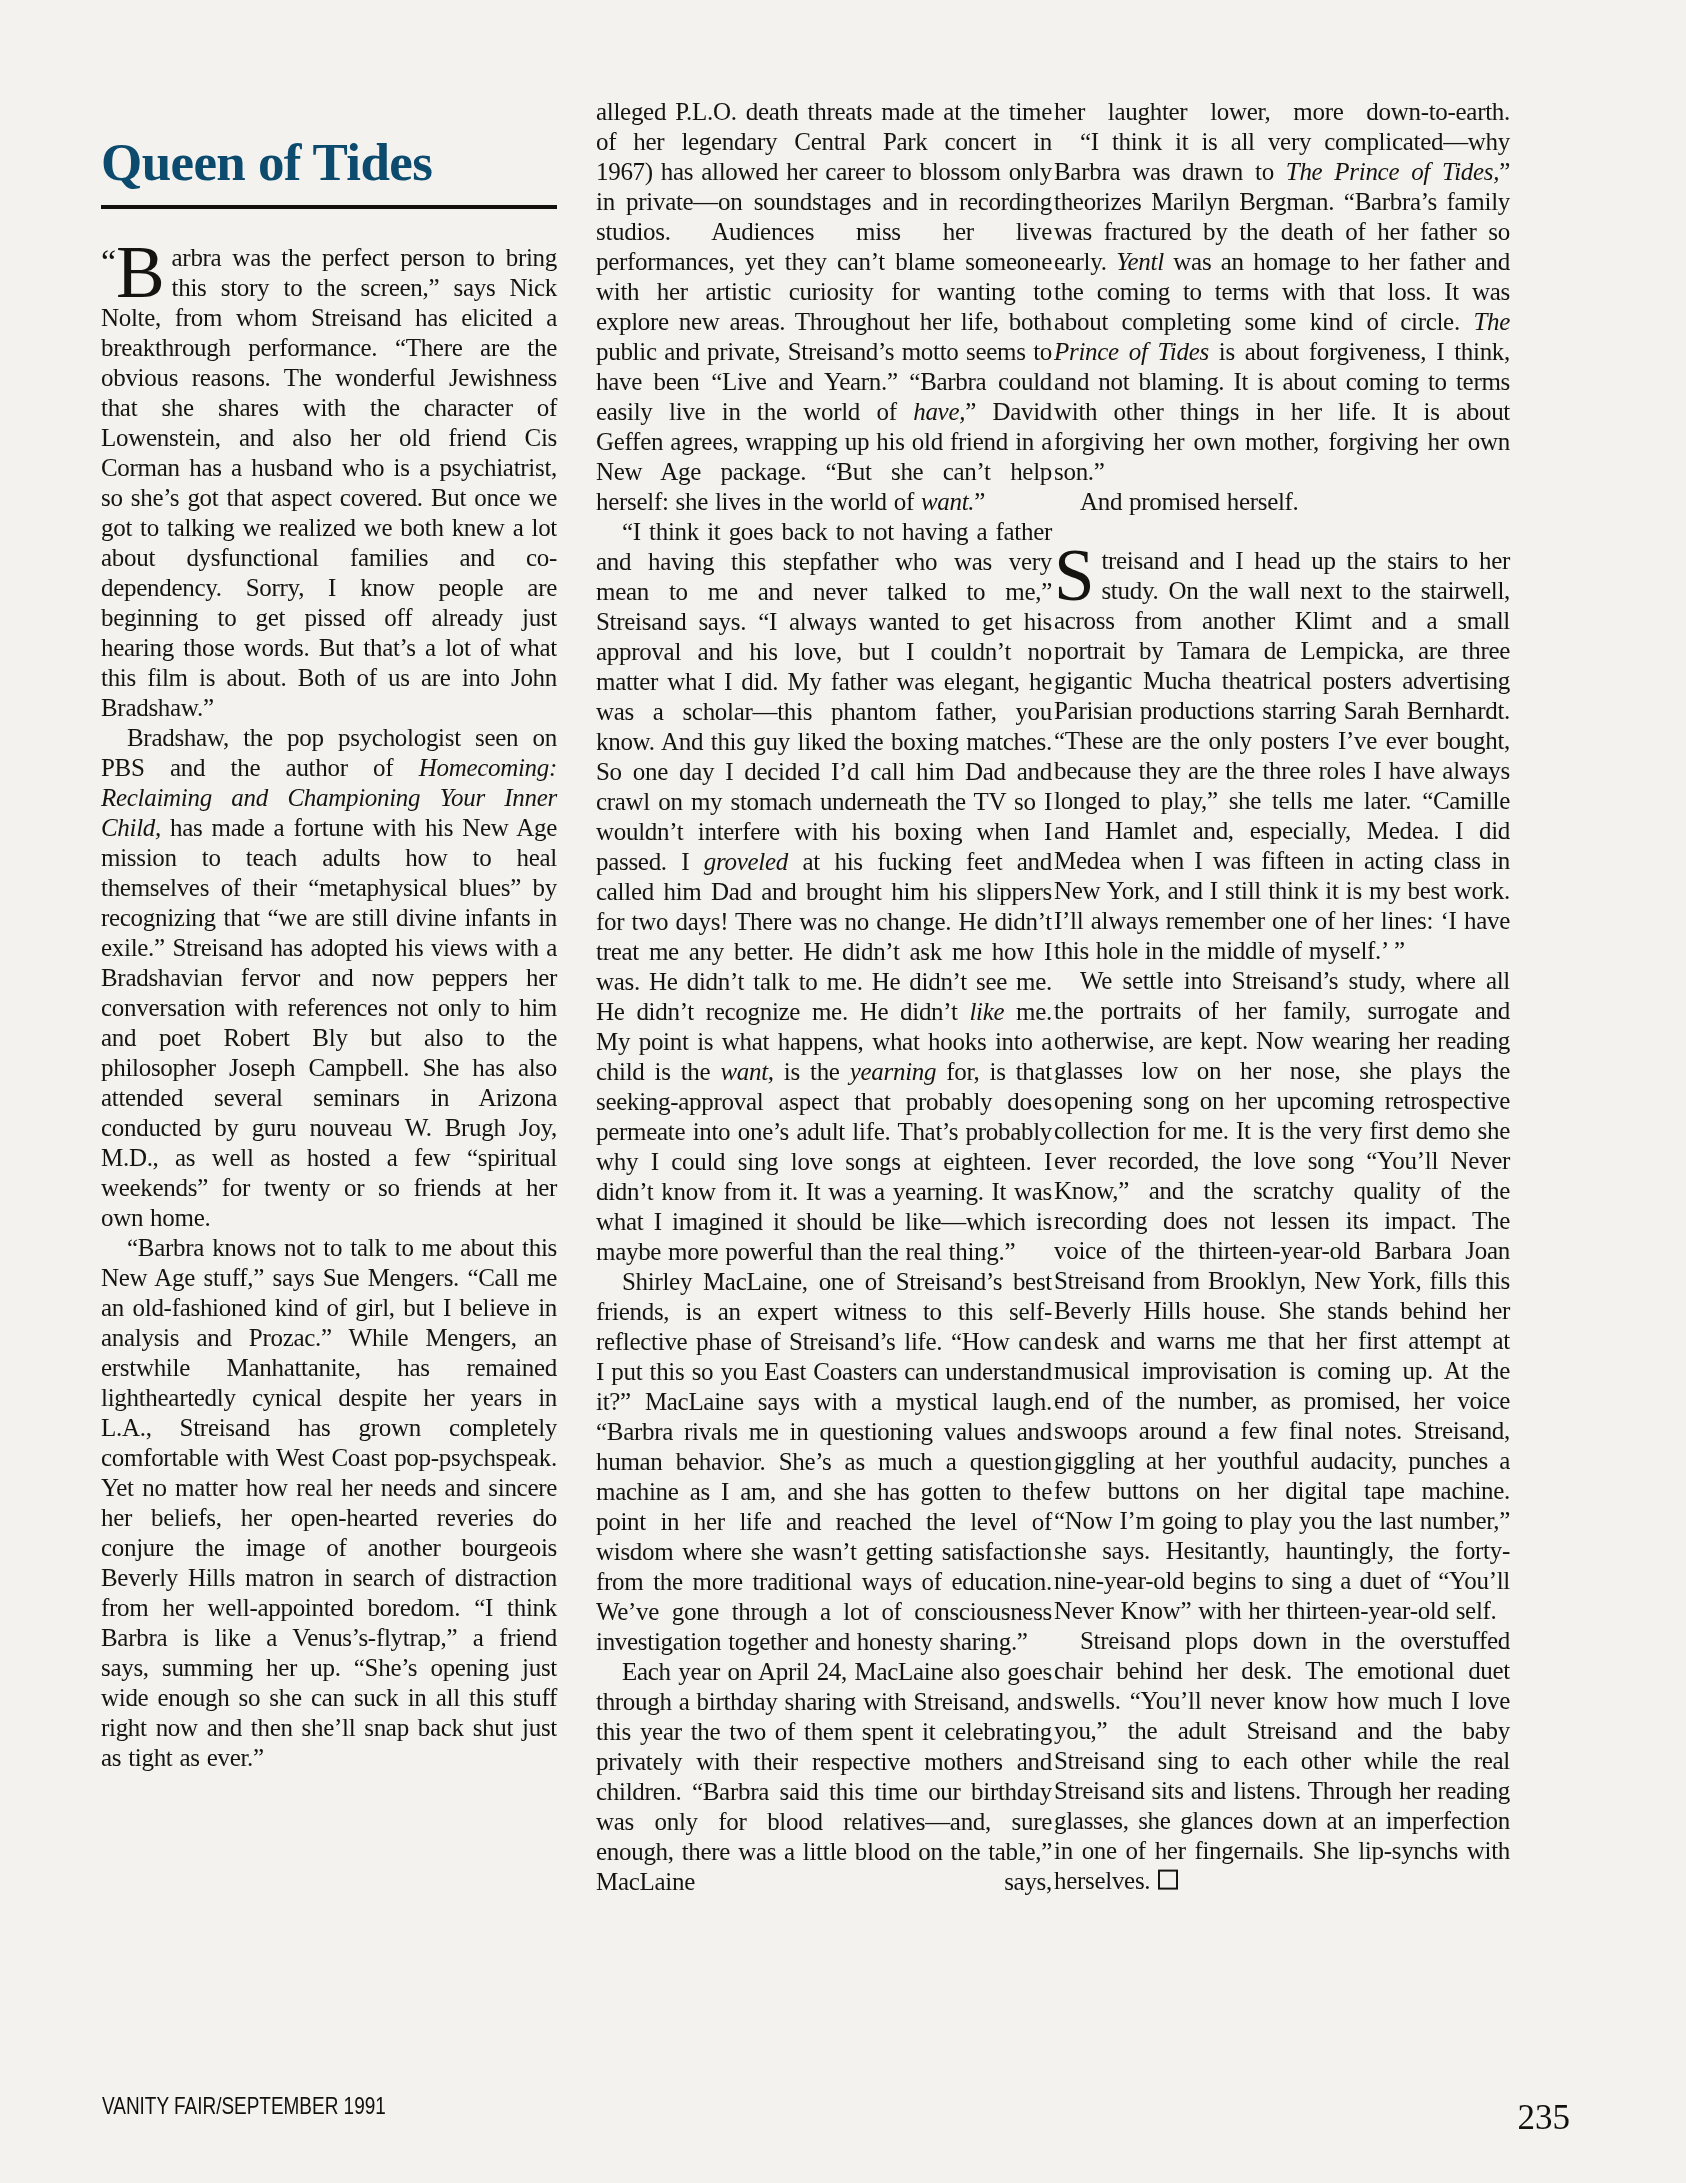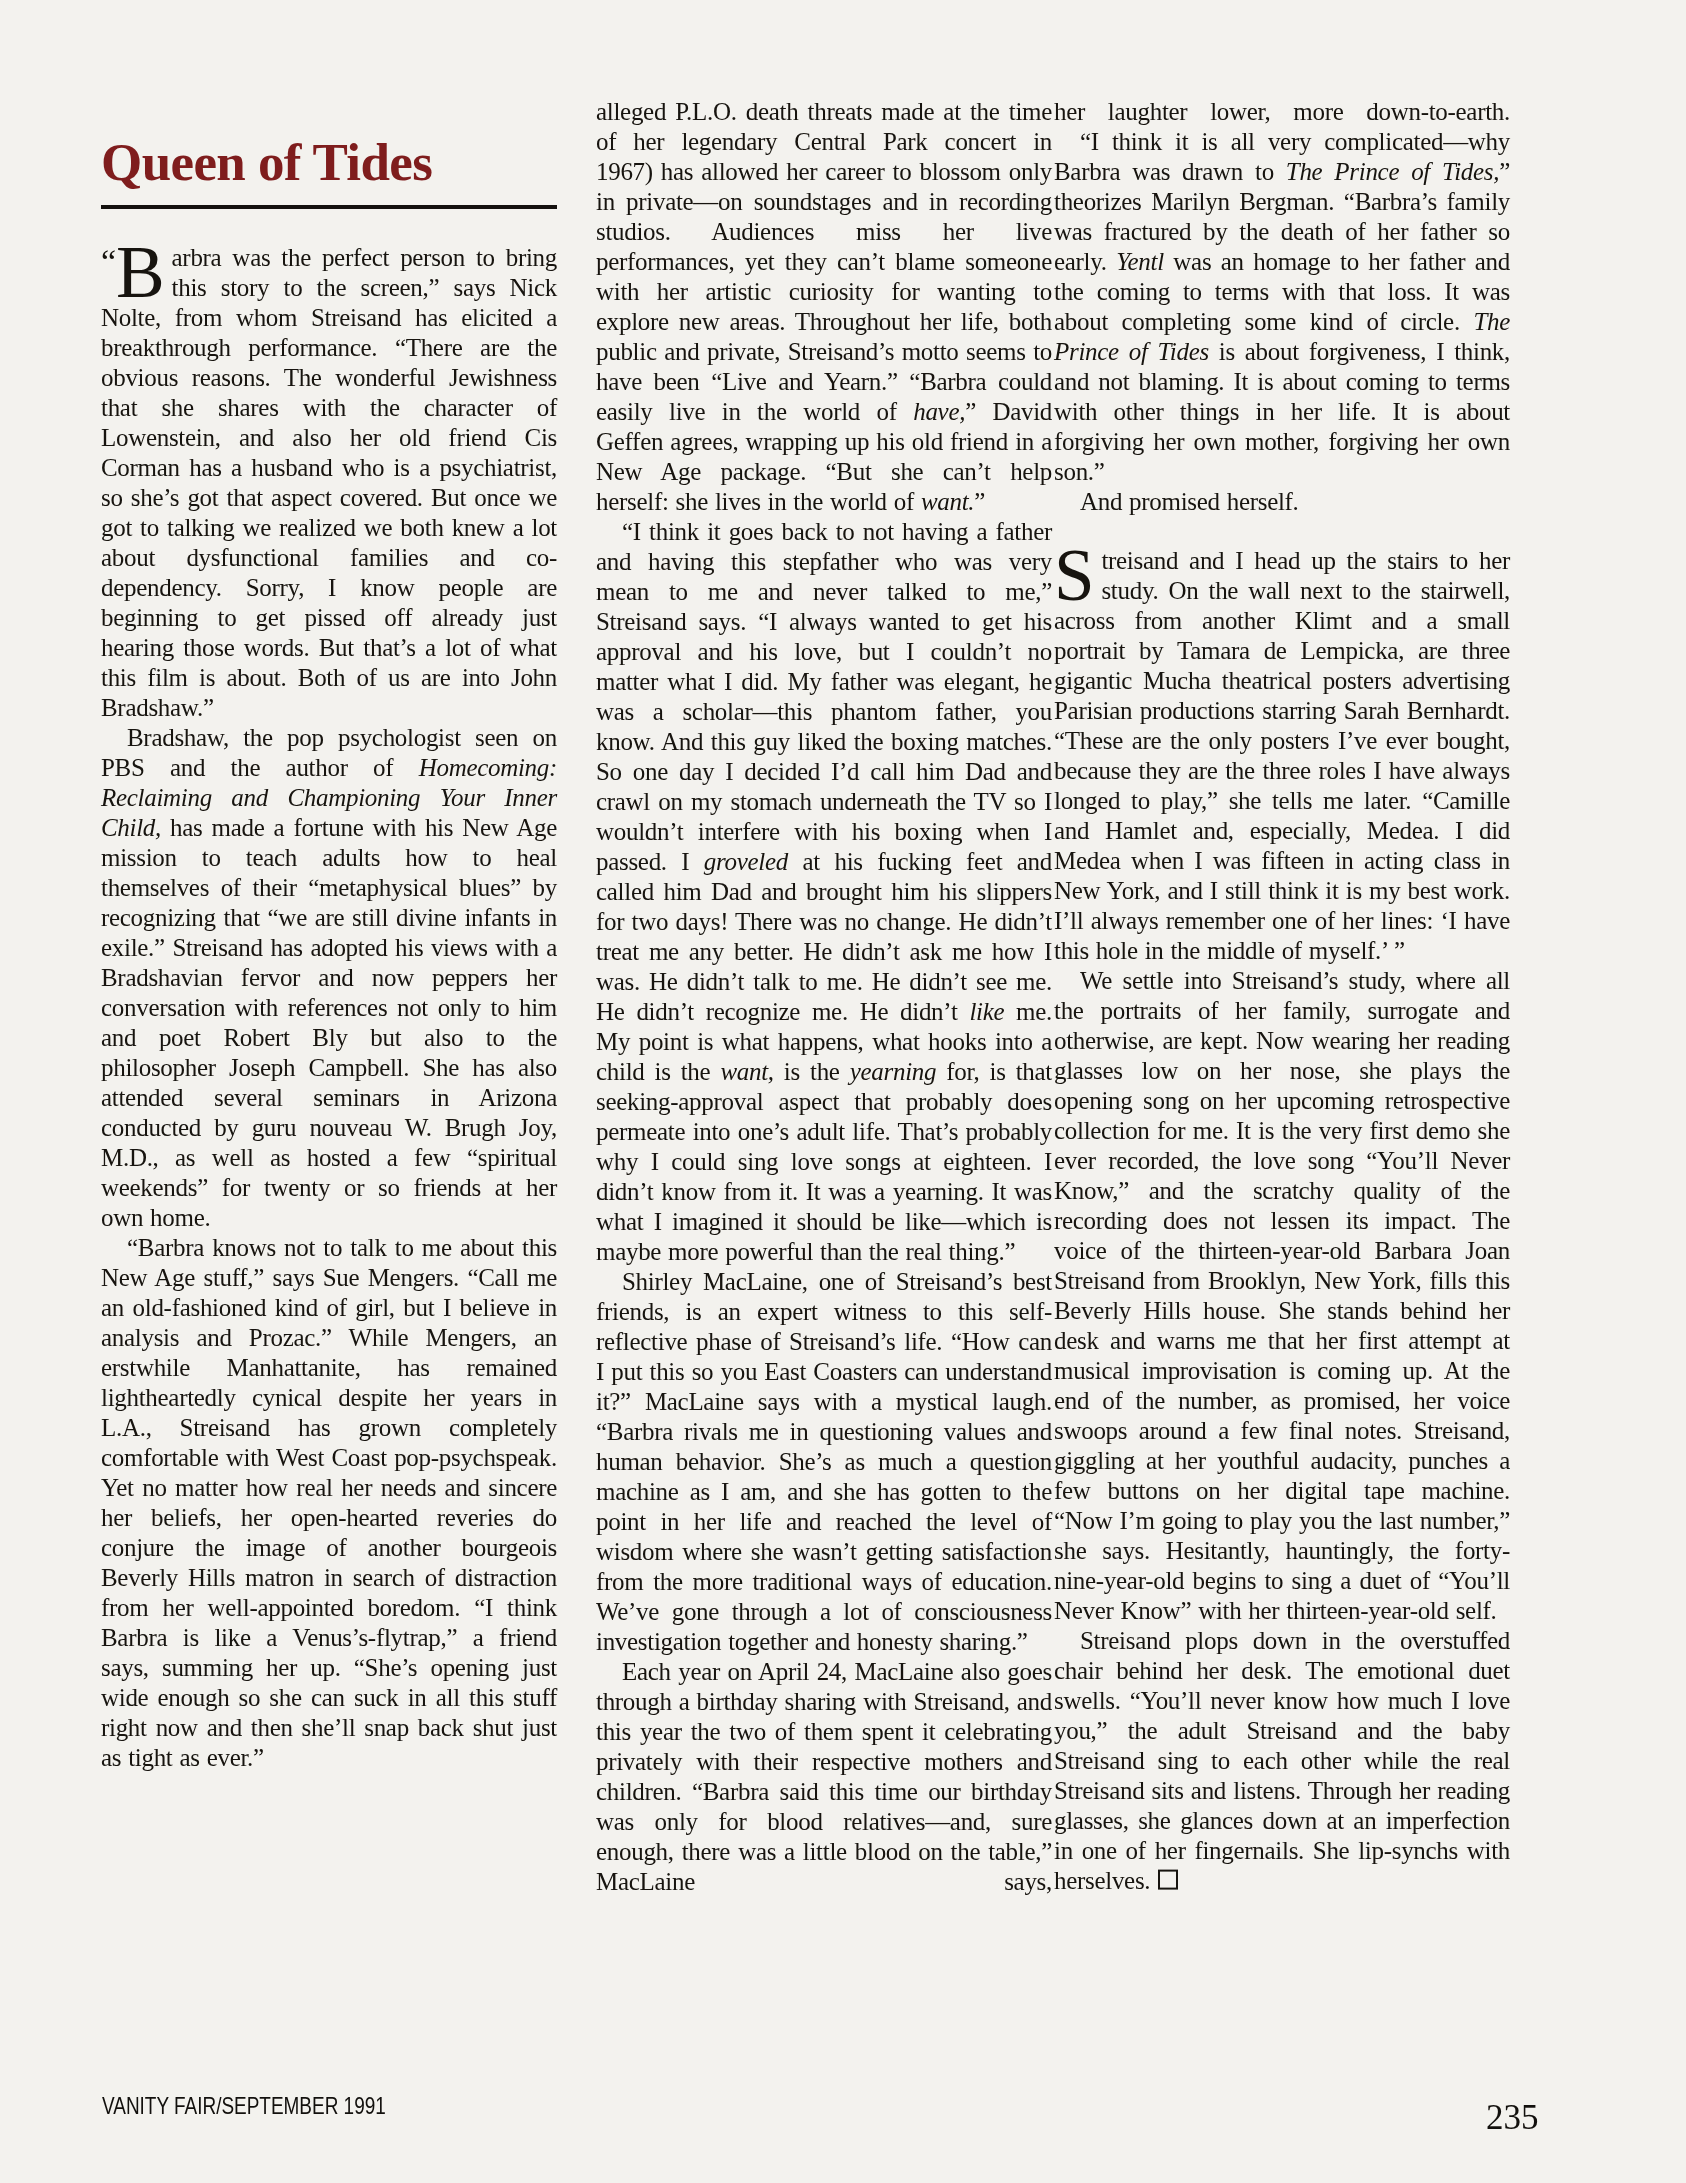--- a/index.html
+++ b/index.html
@@ -15,21 +15,21 @@
   .col-1 { left:101px; }
   .col-2 { left:596px; }
   .col-3 { left:1054px; }
 
   h1.article-title {
     margin:38px 0 0 0;
     font-size:53px;
     font-weight:bold;
     line-height:1.05;
     letter-spacing:-0.6px;
-    color:#7f1d1d;
+    color:#0c4a6e;
   }
   .title-rule {
     margin-top:14.3px;
     width:456px; height:4.5px;
     background:#14110e;
   }
   .col-body.first { margin-top:34px; }
 
   .col-body p {
     margin:0;
@@ -77,21 +77,21 @@
     letter-spacing:0px;
     transform:scaleX(0.79);
     transform-origin:left center;
     color:#12100d;
     white-space:nowrap;
   }
   .page-number {
     position:absolute;
     left:1486px; top:2098px;
     width:84px;
-    text-align:left;
+    text-align:right;
     font-size:35px;
     color:#12100d;
   }
 </style>
 </head>
 <body>
 
 <div class="page">
 
   <div class="col col-1">

